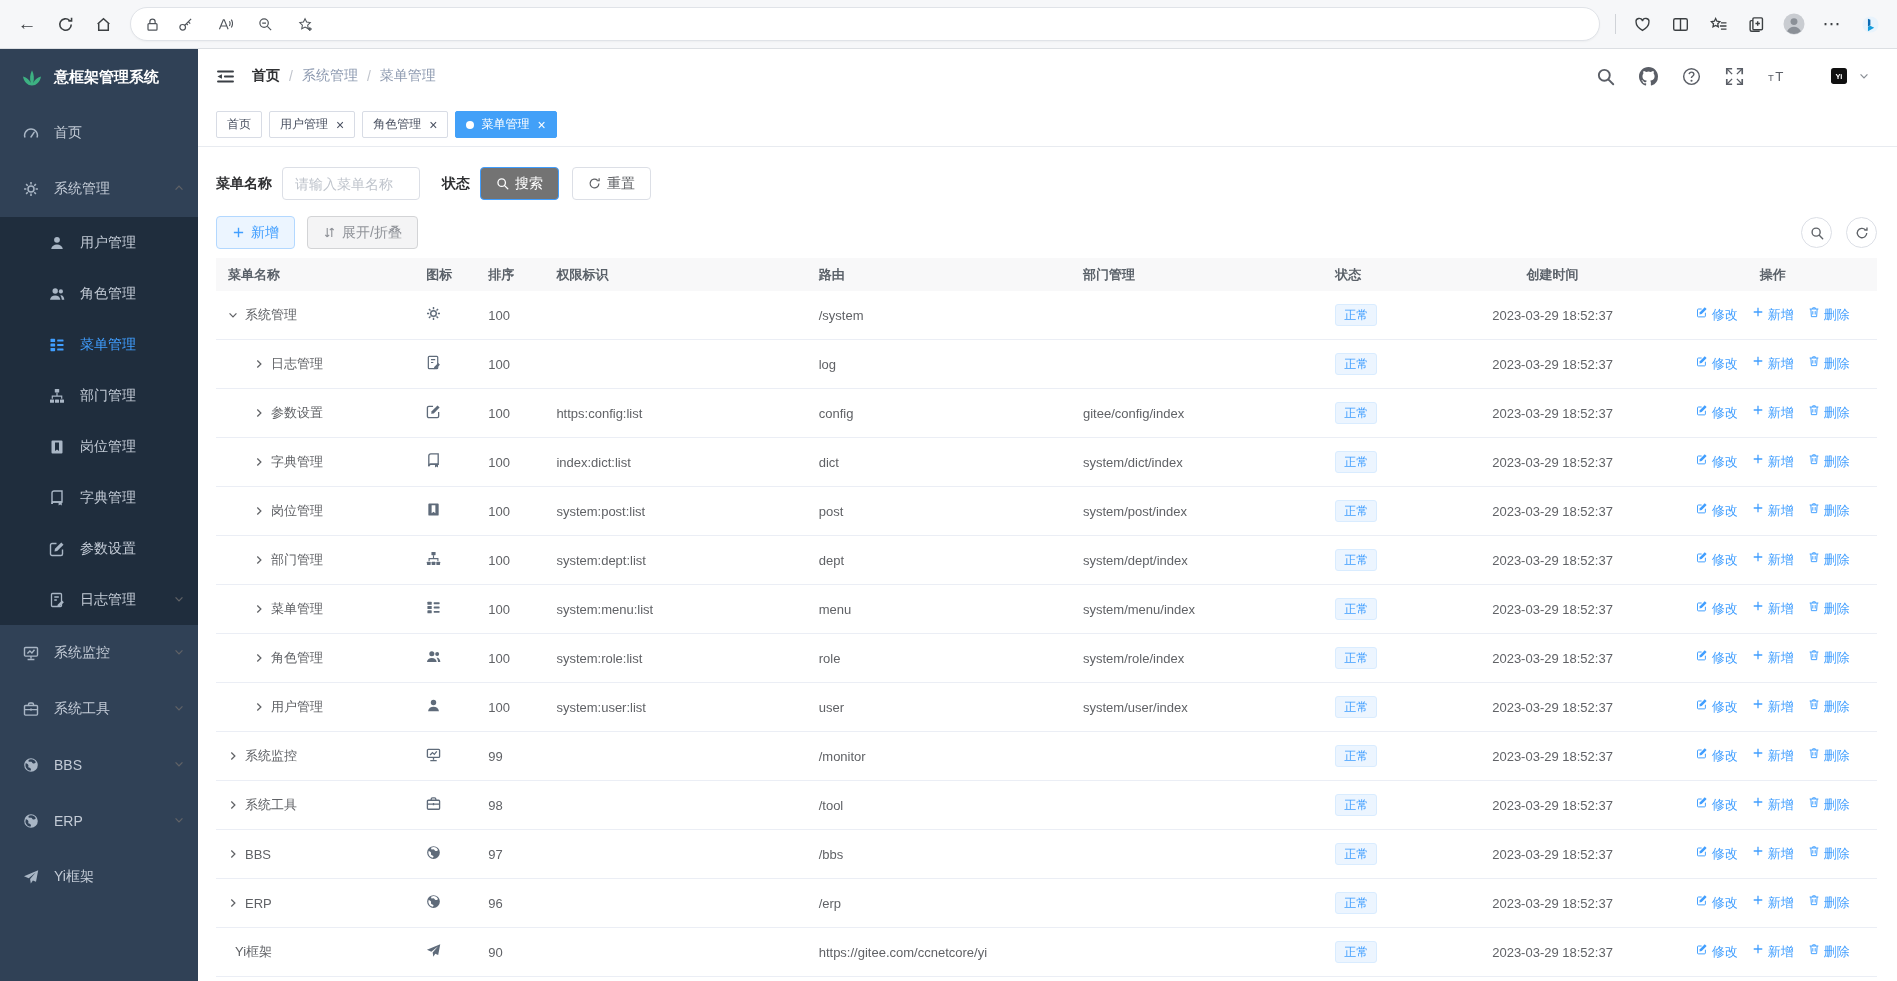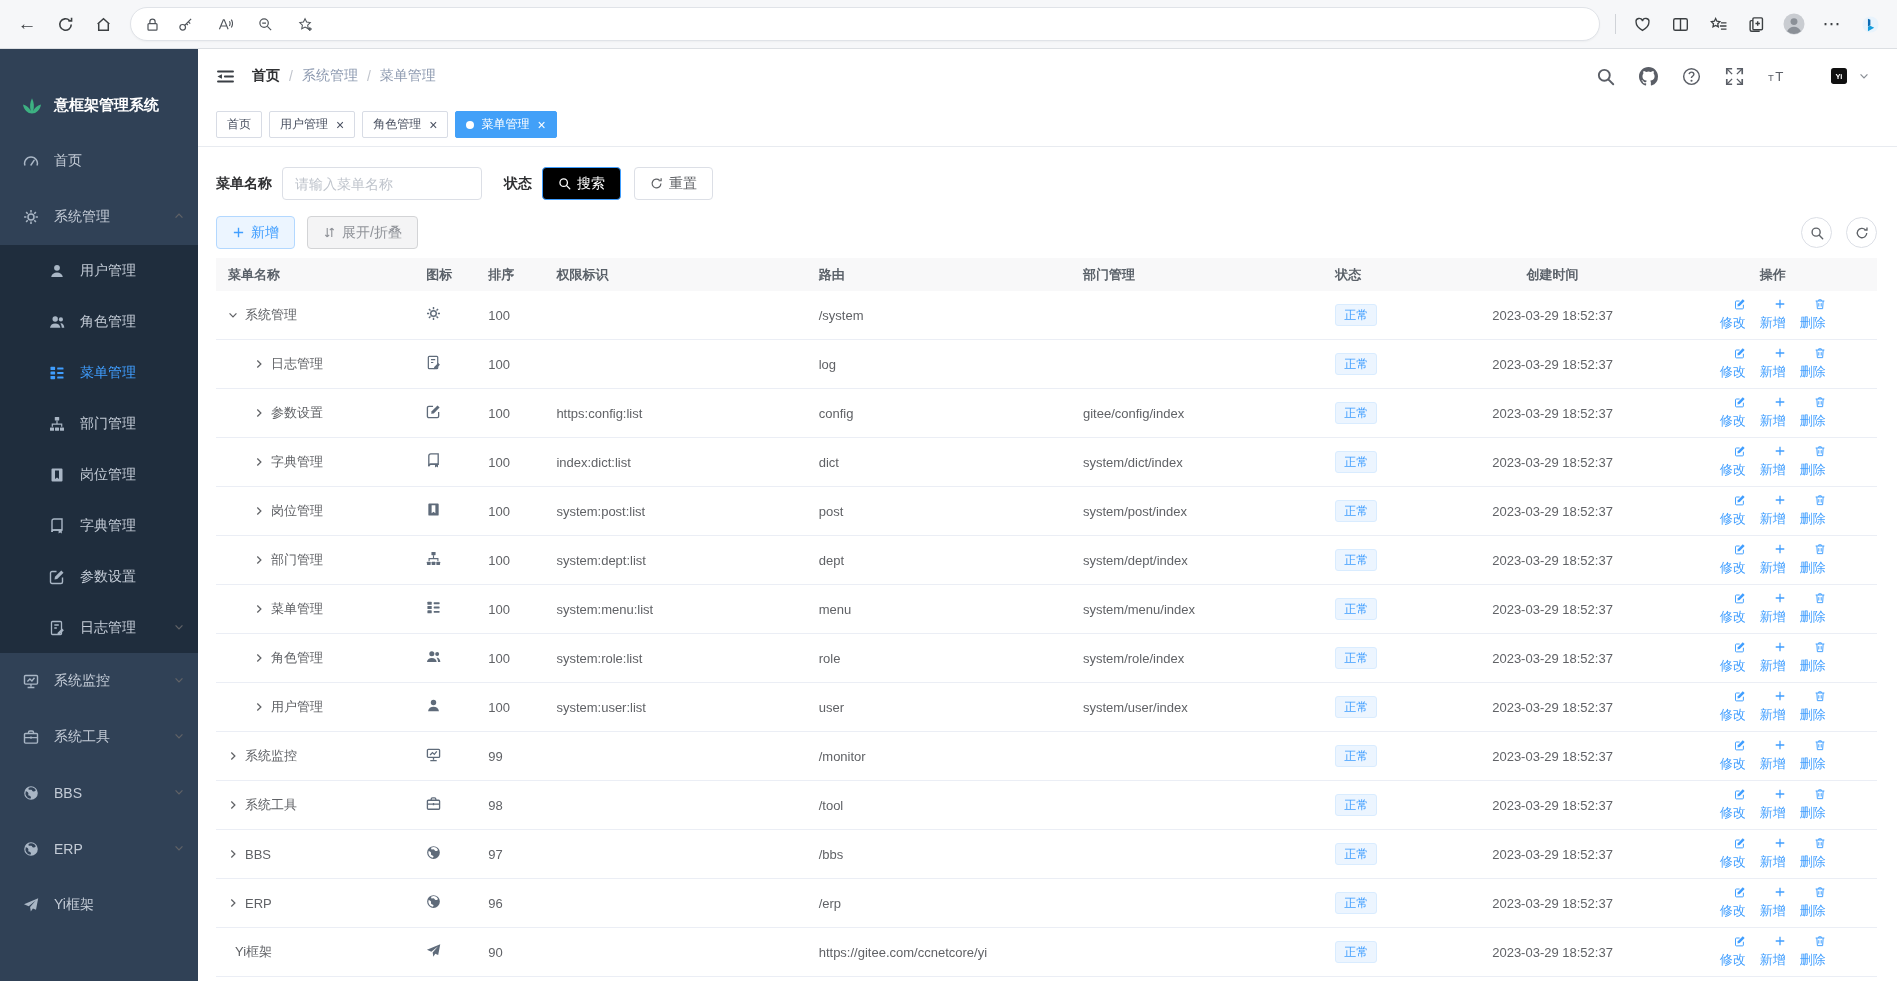--- a/index.html
+++ b/index.html
@@ -23,21 +23,21 @@
     color:#50555b; font-size:16px; flex:none; cursor:pointer; border-radius:50%; }
   .sep-v { width:1px; height:20px; background:#d0d3d8; margin:0 5px; flex:none; }
   .b-more { font-size:18px; letter-spacing:1px; }
   .bing { font-size:26px; }
 
   
   .shell { display:flex; height:932px; }
 
   
   .sidebar { width:198px; flex:none; background:#304156; color:#c3cbd6; overflow:hidden; }
-  .logo-row { height:56px; display:flex; align-items:center; padding-left:20px; gap:10px;margin-top:28px; }
+  .logo-row { height:56px; display:flex; align-items:center; padding-left:20px; gap:10px; }
   .logo-row .ic { font-size:24px; }
   .logo-title { color:#fff; font-size:15px; font-weight:700; white-space:nowrap; }
   .s-item { height:56px; display:flex; align-items:center; padding:0 14px 0 22px; gap:14px;
     font-size:14px; cursor:pointer; white-space:nowrap; }
   .s-item .m-ic { font-size:16px; width:18px; color:#a9b6c5; }
   .s-item .s-chev { margin-left:auto; font-size:10px; color:#95a2b1; }
   .submenu { background:#1f2d3d; }
   .submenu .s-item { height:51px; padding-left:48px; }
   .s-item.active { color:#409eff; }
   .s-item.active .m-ic { color:#409eff; }
@@ -61,33 +61,33 @@
   .tag-tab { height:27px; display:inline-flex; align-items:center; gap:7px; padding:0 10px;
     border:1px solid #d8dce5; background:#fff; font-size:12px; color:#495060;
     cursor:pointer; border-radius:2px; white-space:nowrap; }
   .tag-tab .dot { width:8px; height:8px; border-radius:50%; background:#fff; }
   .tag-tab .tab-x { font-size:14px; line-height:1; margin-left:1px; }
   .tag-tab.active { background:#42a0f8; border-color:#42a0f8; color:#fff; }
 
   .content { padding:16px 20px 0 18px; flex:1; overflow:hidden; }
   .filters { display:flex; align-items:center; margin:4px 0 16px 0; }
   .f-label { font-size:14px; font-weight:700; color:#303133; margin-right:10px; }
-  .f-input { width:200px; height:33px; border:1px solid #dcdfe6; border-radius:4px;
+  .f-input { width:138px; height:33px; border:1px solid #dcdfe6; border-radius:4px;
     padding:0 12px; font-size:14px; color:#606266; outline:none;
     font-family:"Liberation Sans","DejaVu Sans",sans-serif; }
   .f-input::placeholder { color:#bfc4cc; }
   .f-select { width:292px; height:33px; border:1px solid #dcdfe6; border-radius:4px;
     display:flex; align-items:center; padding:0 12px; font-size:14px; color:#bfc4cc;
     margin-right:32px; cursor:pointer; }
   .f-select .s-arrow { margin-left:auto; color:#c0c4cc; font-size:12px; }
   .gap1 { width:22px; }
   .btn { height:33px; display:inline-flex; align-items:center; gap:6px; padding:0 15px;
     border-radius:4px; font-size:14px; cursor:pointer; border:1px solid transparent; white-space:nowrap; }
   .btn .ic { font-size:13px; }
-  .btn-primary { background:#000000; border-color:#409eff; color:#fff; }
+  .btn-primary { background:#737373; border-color:#409eff; color:#fff; }
   .btn-plain { background:#fff; border-color:#dcdfe6; color:#606266; margin-left:13px; }
   .btn-light-blue { background:#ecf5ff; border-color:#b3d8ff; color:#409eff; }
   .btn-gray { background:#f4f4f5; border-color:#d3d4d6; color:#909399; margin-left:12px; }
   .toolbar { display:flex; align-items:center; margin-bottom:9px; }
   .tool-right { margin-left:auto; display:flex; gap:14px; }
   .circle-btn { width:31px; height:31px; border:1px solid #dcdfe6; border-radius:50%;
     display:flex; align-items:center; justify-content:center; color:#5f6368; font-size:14px;
     cursor:pointer; background:#fff; }
 
   
@@ -99,22 +99,22 @@
   th.ctr, td.ctr { text-align:center; }
   .c-name { display:flex; align-items:center; height:48px; gap:7px; }
   .chev { color:#606266; }
   .chev svg { width:10px; height:10px; }
   .chev.down svg { transform:rotate(90deg); }
   .chev.up svg { transform:rotate(-90deg); }
   .chev-ph { width:10px; flex:none; }
   .row-ic { font-size:15px; color:#5f6b7a; }
   .tag { display:inline-block; background:#ecf5ff; border:1px solid #d9ecff; color:#409eff;
     font-size:12px; line-height:20px; padding:0 8px; border-radius:3px; }
-  .c-act a { color:#409eff; text-decoration:none; display:inline-flex; align-items:flex-end;
-    gap:4px; margin:0 7px; cursor:pointer; font-size:13px;flex-direction:column; }
+  .c-act a { color:#409eff; text-decoration:none; display:inline-flex; align-items:flex-start;
+    gap:4px; margin:0 7px; cursor:pointer; font-size:13px; }
   .c-act a .ic { font-size:12px; }
 </style>
 </head>
 <body>
 
 <div class="browser">
   <div class="b-btn">←</div>
   <div class="b-btn">
       <span class="ic">
         <svg viewBox="0 0 16 16" fill="none" stroke="currentColor" stroke-width="1.5">

